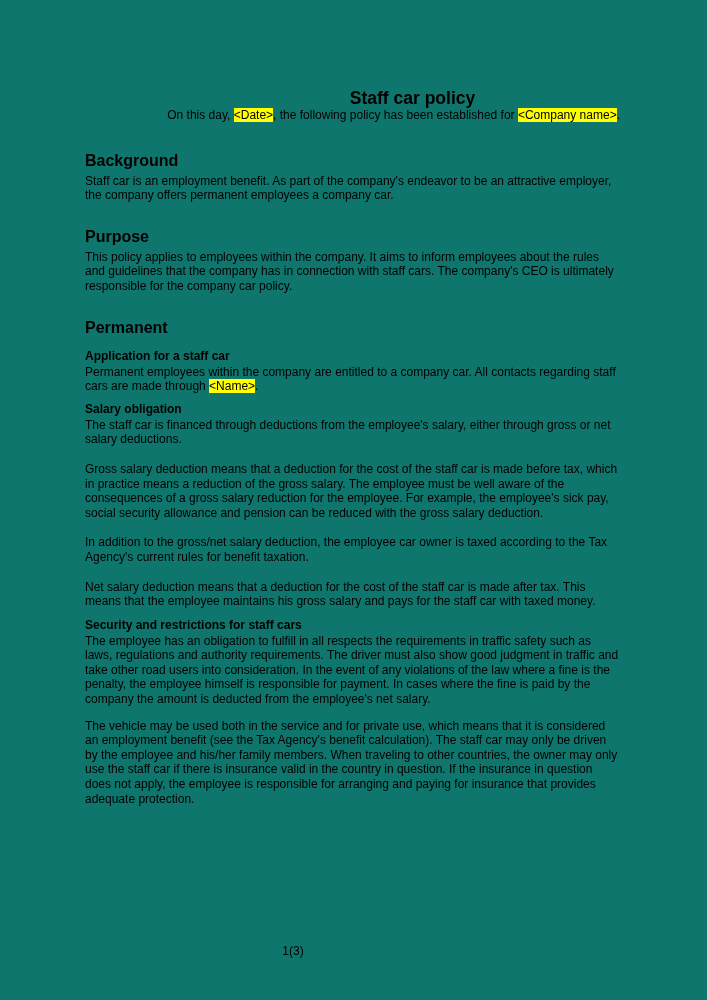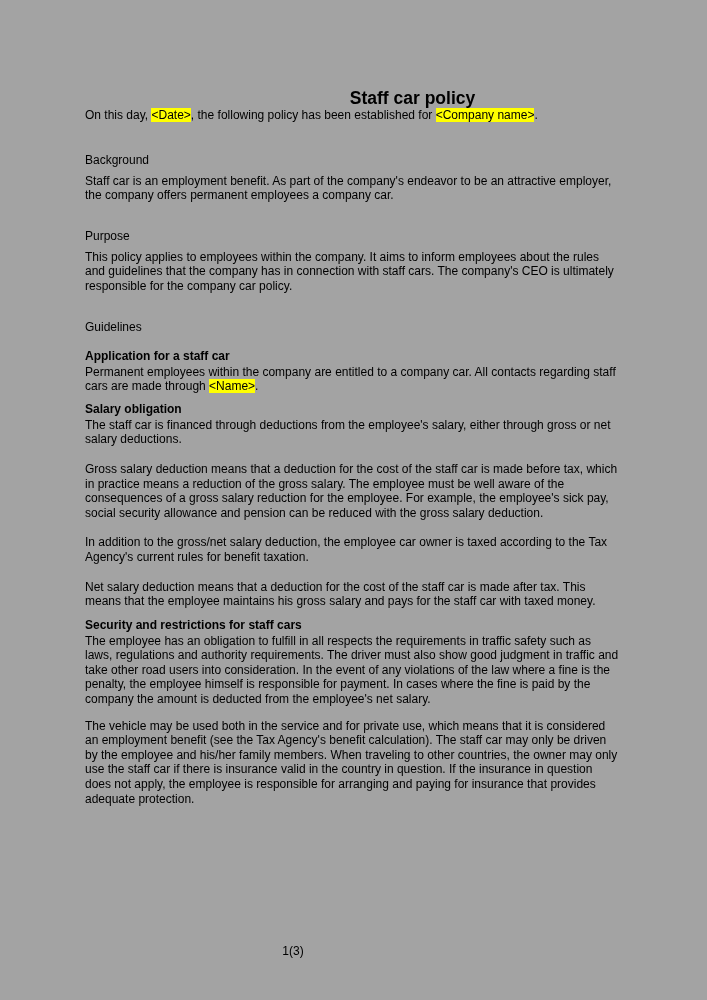--- a/index.html
+++ b/index.html
@@ -4,45 +4,46 @@
 <style>
   html, body {
     margin: 0;
     padding: 0;
     background: #ffffff;
   }
   .page {
     position: relative;
     width: 707px;
     height: 1000px;
-    background: #a3a3a3;
+    background: #0f766e;
     color: #000000;
     font-family: "Liberation Sans", sans-serif;
     font-size: 12px;
     line-height: 14.6px;
     overflow: hidden;
   }
   .content {
     padding: 88px 87px 0 85px;
   }
   .doc-title {
     font-size: 17.5px;
     line-height: 20px;
     font-weight: bold;
     text-align: center;
     padding-left: 120px;
     margin: 0;
   }
   .intro {
     margin: 85px 0 0 0;
+    text-align: right;
   }
   .h1 {
-    font-size: 12px;
+    font-size: 16px;
     line-height: 17px;
-    font-weight: normal;
+    font-weight: bold;
     margin: 25px 0 5px 0;
   }
   #background-heading { margin-top: 29px; }
   .h2 {
     font-size: 12px;
     line-height: 14px;
     font-weight: bold;
     margin: 12px 0 2px 0;
   }
   #application-heading { margin-top: 13px; }
@@ -74,21 +75,21 @@
     <h1 class="doc-title">Staff car policy</h1>
 
     <p class="para intro"><span>On this day, </span><span class="hl">&lt;Date&gt;</span><span>, the following policy has been established for </span><span class="hl">&lt;Company name&gt;</span><span>.</span></p>
 
     <h2 class="h1" id="background-heading">Background</h2>
     <p class="para">Staff car is an employment benefit. As part of the company's endeavor to be an attractive employer, the company offers permanent employees a company car.</p>
 
     <h2 class="h1" id="purpose-heading">Purpose</h2>
     <p class="para">This policy applies to employees within the company. It aims to inform employees about the rules and guidelines that the company has in connection with staff cars. The company's CEO is ultimately responsible for the company car policy.</p>
 
-    <h2 class="h1" id="guidelines-heading">Guidelines</h2>
+    <h2 class="h1" id="guidelines-heading">Permanent</h2>
 
     <h3 class="h2" id="application-heading">Application for a staff car</h3>
     <p class="para"><span>Permanent employees within the company are entitled to a company car. All contacts regarding staff cars are made through </span><span class="hl">&lt;Name&gt;</span><span>.</span></p>
 
     <h3 class="h2" id="salary-heading">Salary obligation</h3>
     <p class="para">The staff car is financed through deductions from the employee's salary, either through gross or net salary deductions.</p>
     <p class="para gap">Gross salary deduction means that a deduction for the cost of the staff car is made before tax, which in practice means a reduction of the gross salary. The employee must be well aware of the consequences of a gross salary reduction for the employee. For example, the employee's sick pay, social security allowance and pension can be reduced with the gross salary deduction.</p>
     <p class="para gap">In addition to the gross/net salary deduction, the employee car owner is taxed according to the Tax Agency's current rules for benefit taxation.</p>
     <p class="para gap">Net salary deduction means that a deduction for the cost of the staff car is made after tax. This means that the employee maintains his gross salary and pays for the staff car with taxed money.</p>
 

